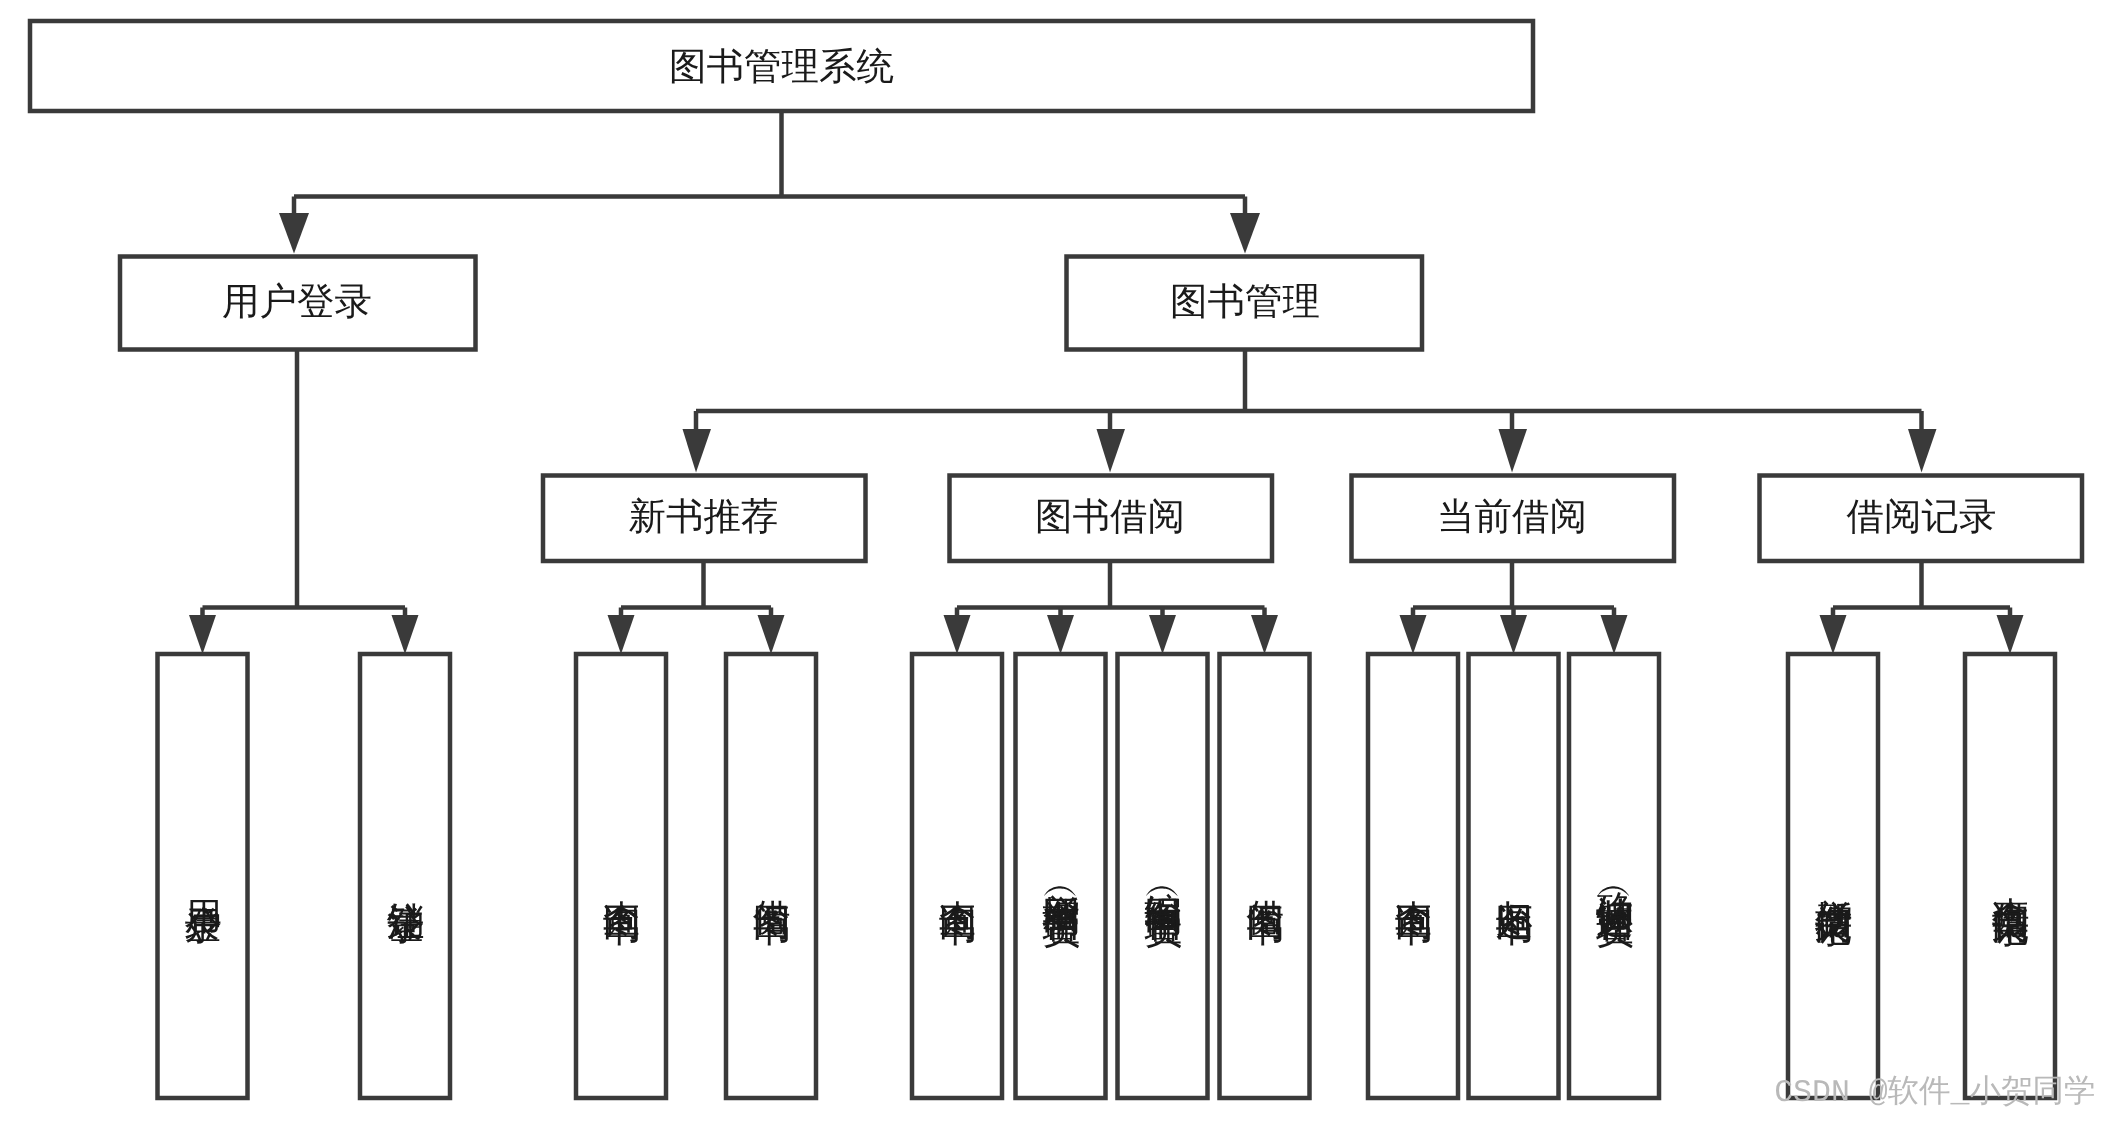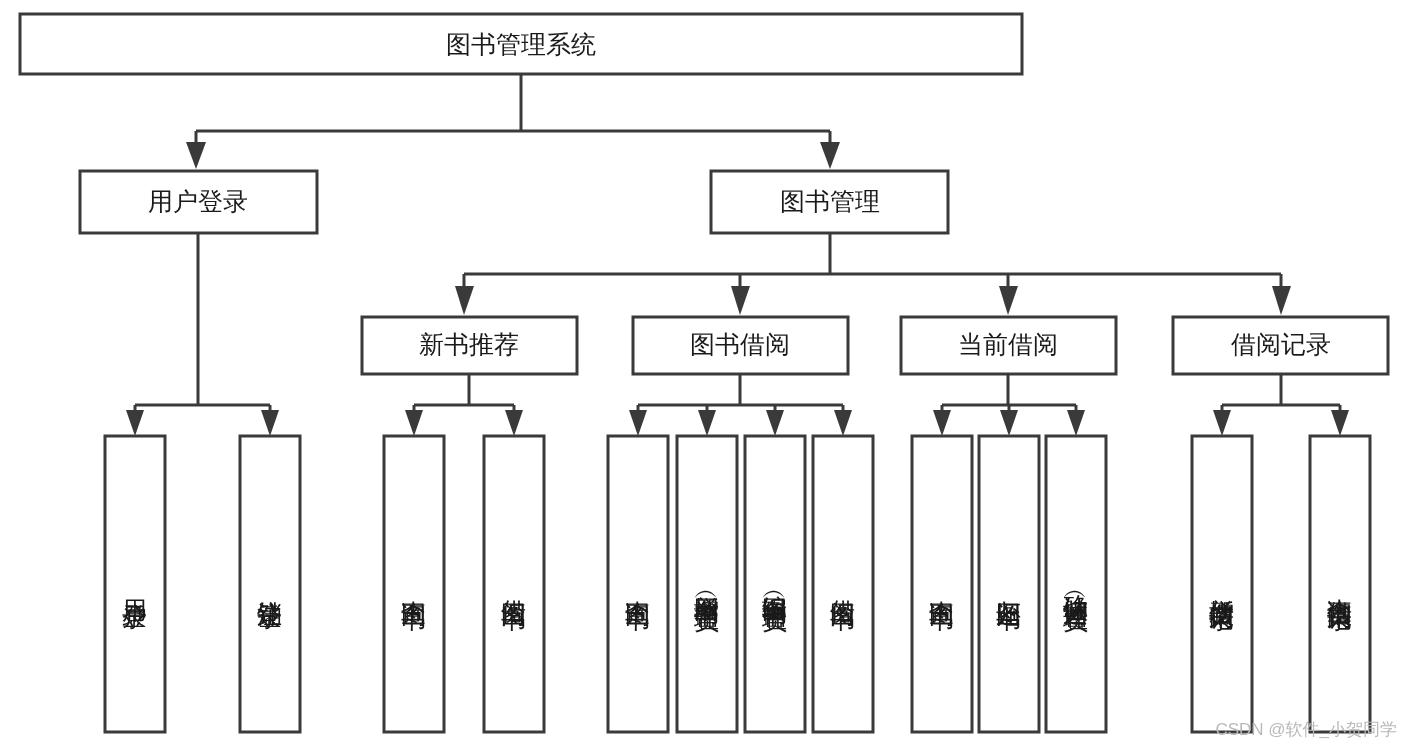--- a/index.html
+++ b/index.html
@@ -54,22 +54,22 @@
     fill: #1a1a1a;
     writing-mode: vertical-rl;
     text-orientation: upright;
     text-anchor: middle;
     letter-spacing: 2px;
   }
   .watermark {
     position: absolute;
     right: 8px;
     bottom: 6px;
-    font-family: Liberation Sans, sans-serif;
-    font-size: 17px;
+    font-family: Liberation Mono, monospace;
+    font-size: 21px;
     color: #b9b9b9;
     white-space: nowrap;
     user-select: none;
   }
 </style>
 </head>
 <body>
 
 <div id="diagram-root">
   <svg class="diagram" viewBox="0 0 1405 747" xmlns="http://www.w3.org/2000/svg">

